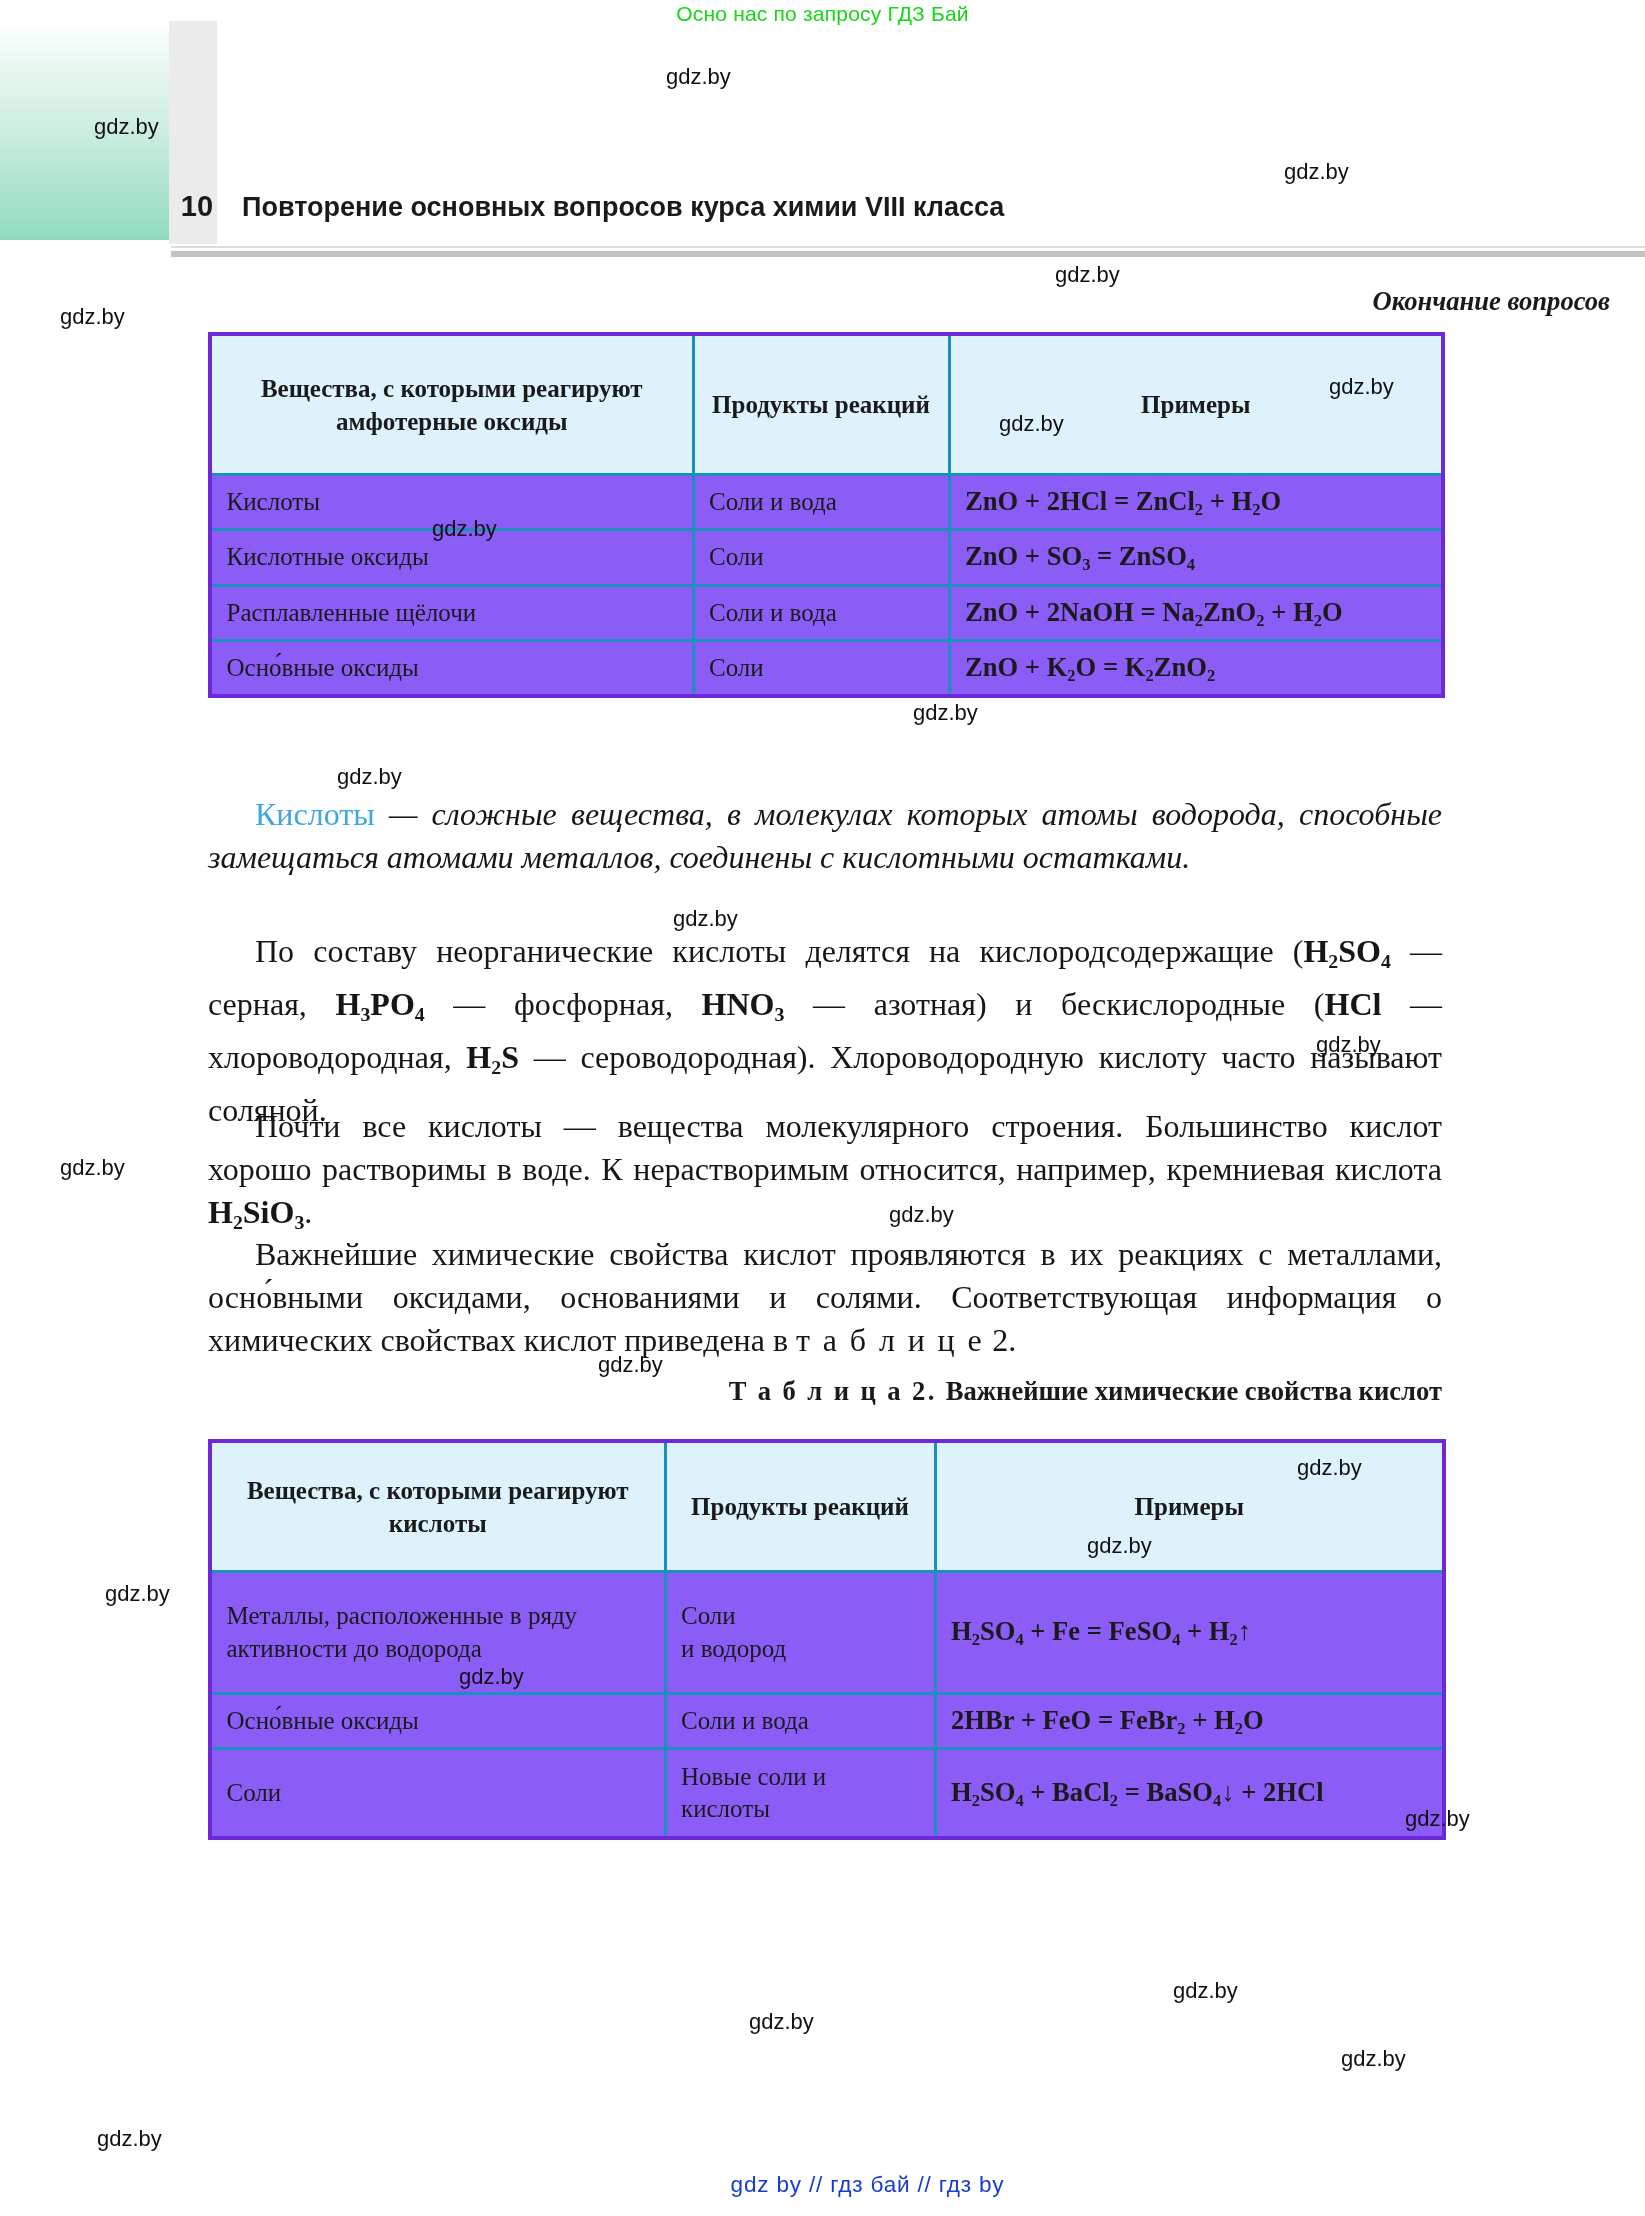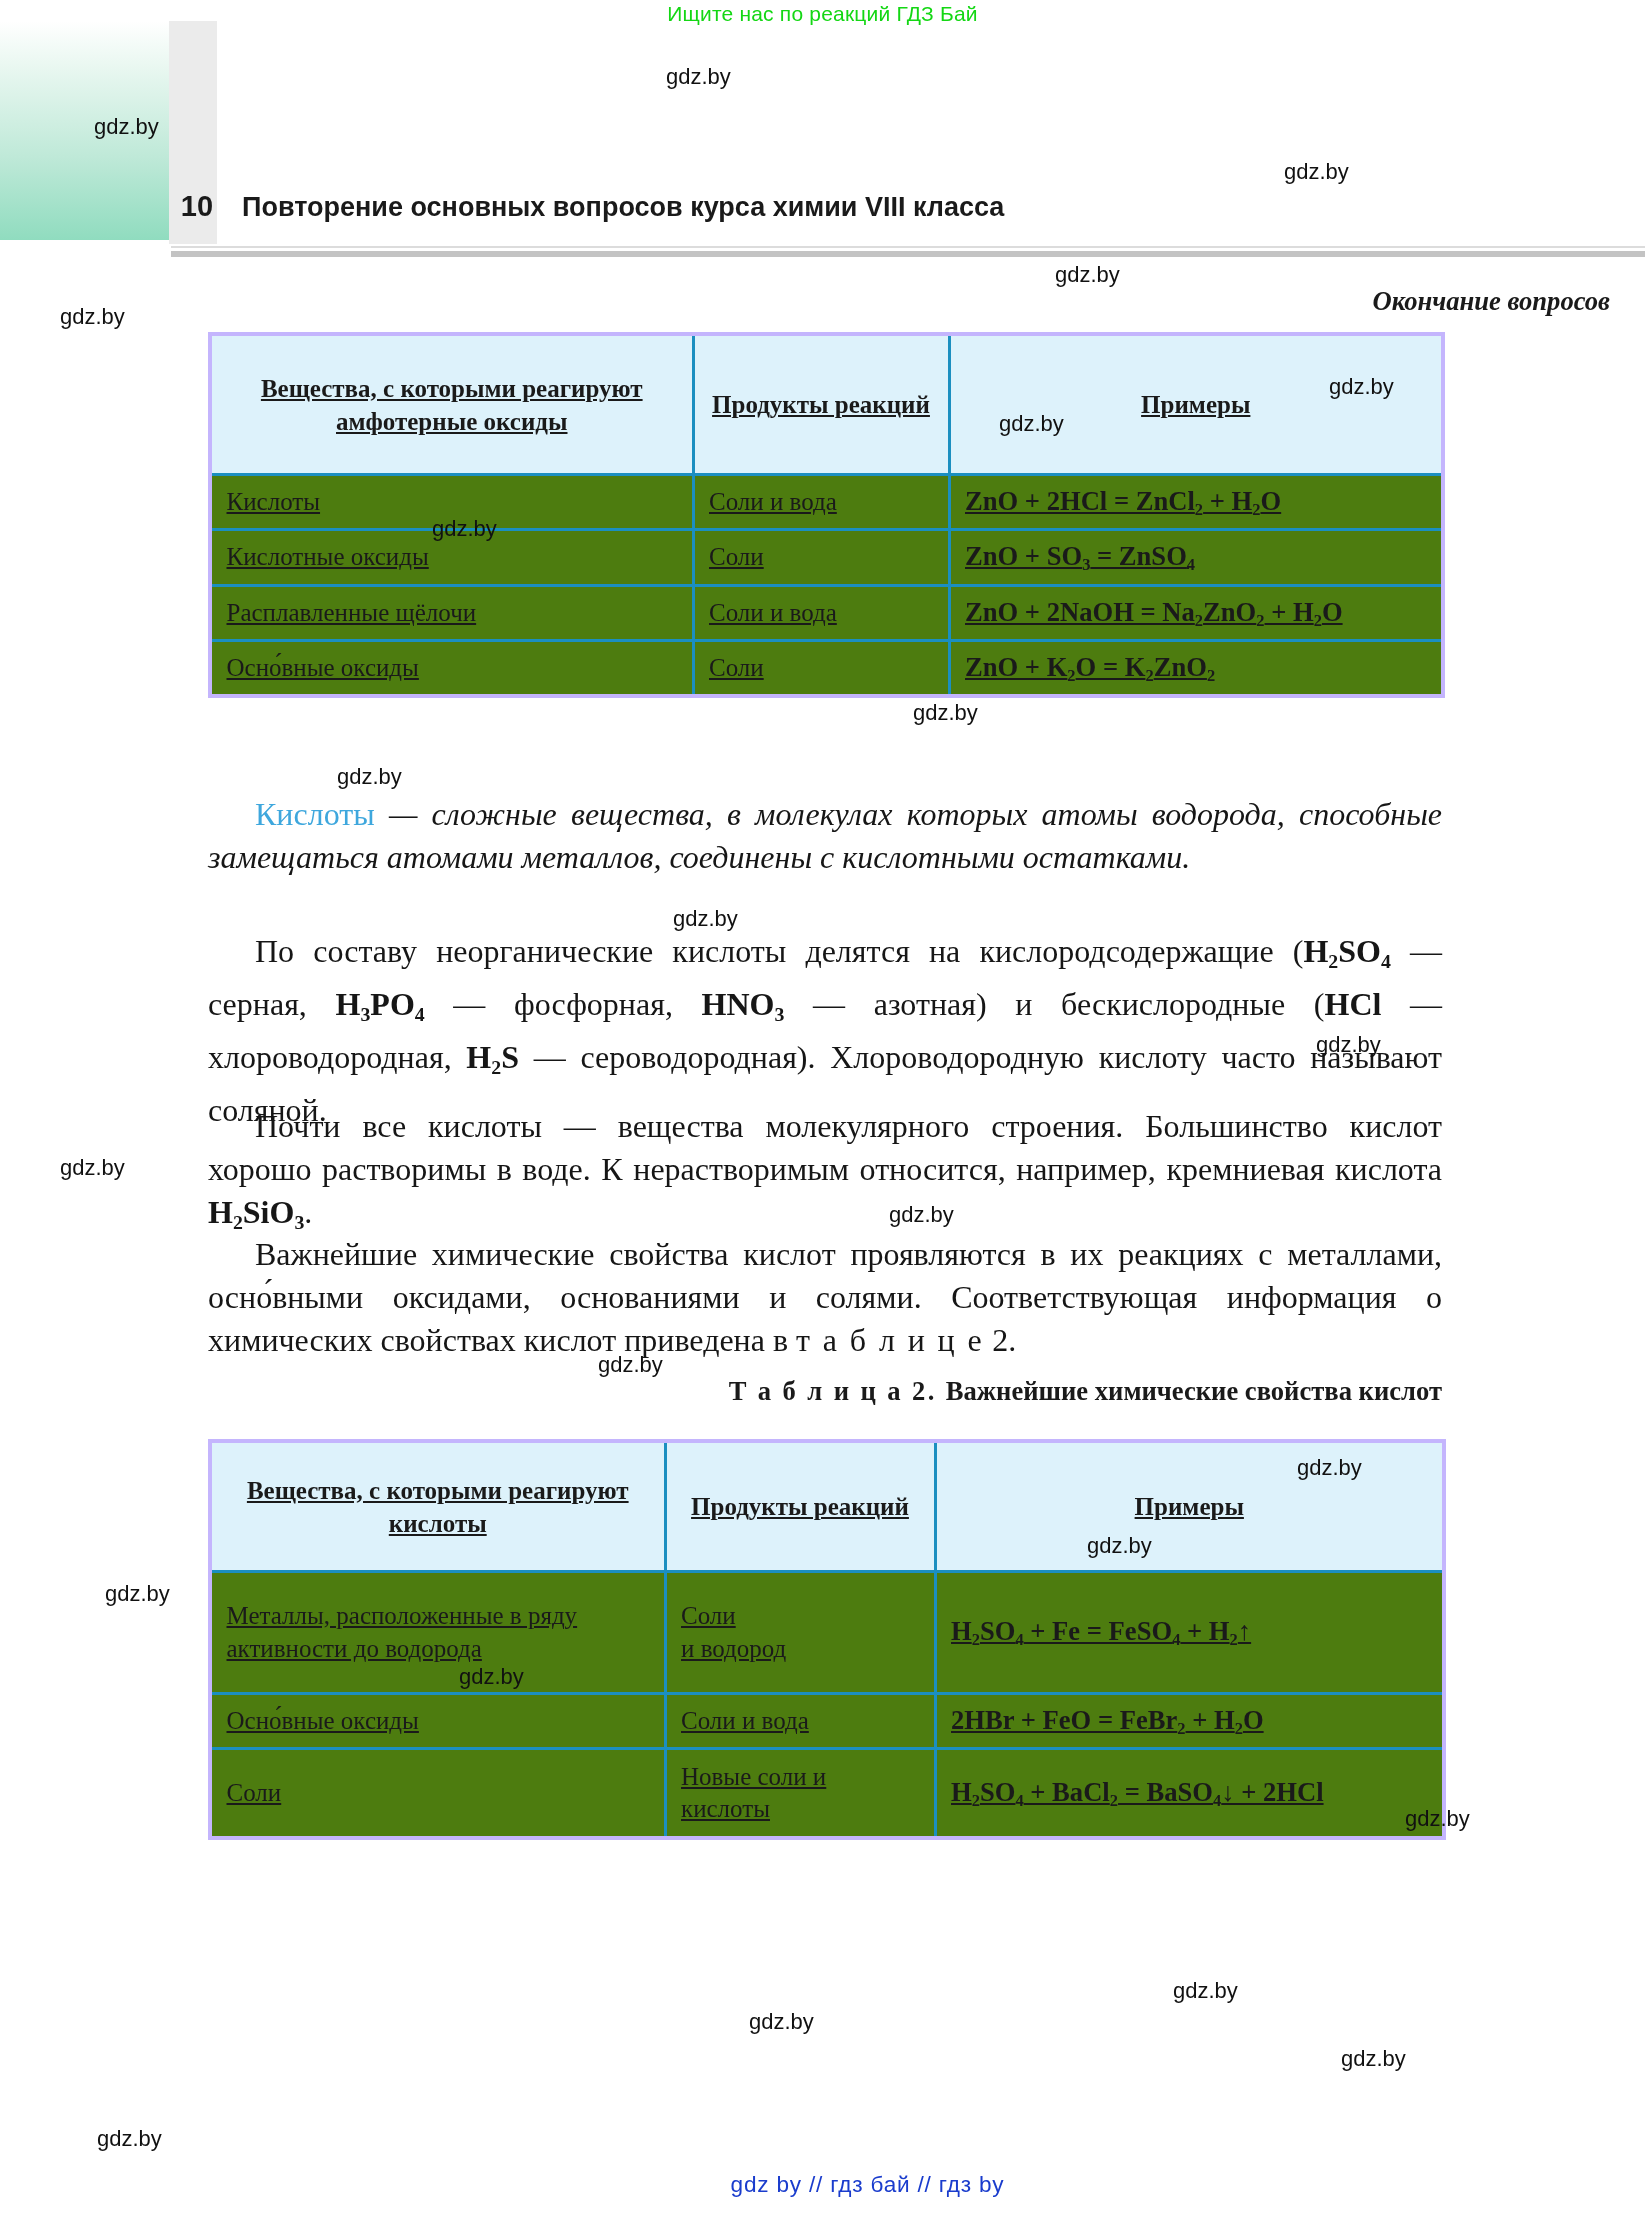--- a/index.html
+++ b/index.html
@@ -82,24 +82,23 @@
     font-style: italic;
     font-weight: bold;
     font-size: 26.6px;
     color: #1a1a1a;
   }
 
   
   .chem-table {
     position: absolute;
     border-collapse: collapse;
-    border: 4px solid #c4b5fd;
-    background: #4d7c0f;
+    border: 4px solid #6d28d9;
+    background: #8b5cf6;
     table-layout: fixed;
-    text-decoration: underline;
   }
   .chem-table td, .chem-table th {
     border: 3.2px solid #1b8fc0;
     vertical-align: middle;
     padding: 0;
   }
   .chem-table thead th {
     background: #ddf2fb;
     text-align: center;
     font-weight: bold;
@@ -180,21 +179,21 @@
     font-family: "Liberation Sans", sans-serif;
     font-size: 22.6px;
     color: #1a3ccd;
     letter-spacing: 0.8px;
     padding-left: 45px;
   }
 </style>
 </head>
 <body>
 
-<div class="promo">Ищите нас по реакций ГДЗ Бай</div>
+<div class="promo">Осно нас по запросу ГДЗ Бай</div>
 
 <div class="hdr-green"></div>
 <div class="hdr-gray"></div>
 <div class="hdr-pagenum">10</div>
 <div class="hdr-title">Повторение основных вопросов курса химии VIII класса</div>
 <div class="hdr-rule2"></div>
 <div class="hdr-rule"></div>
 
 <div class="tbl-cont-caption">Окончание вопросов</div>
 

